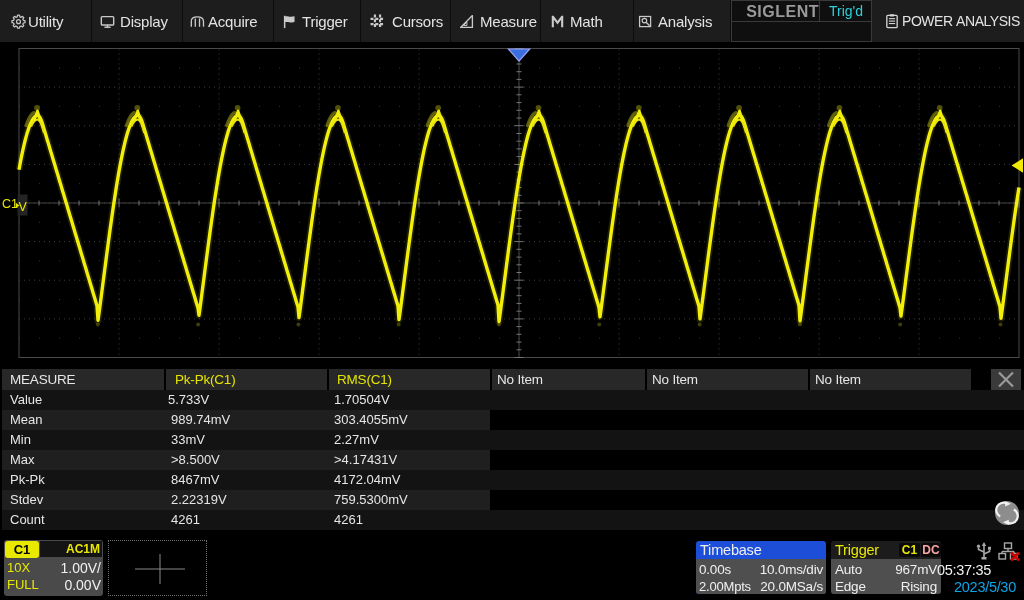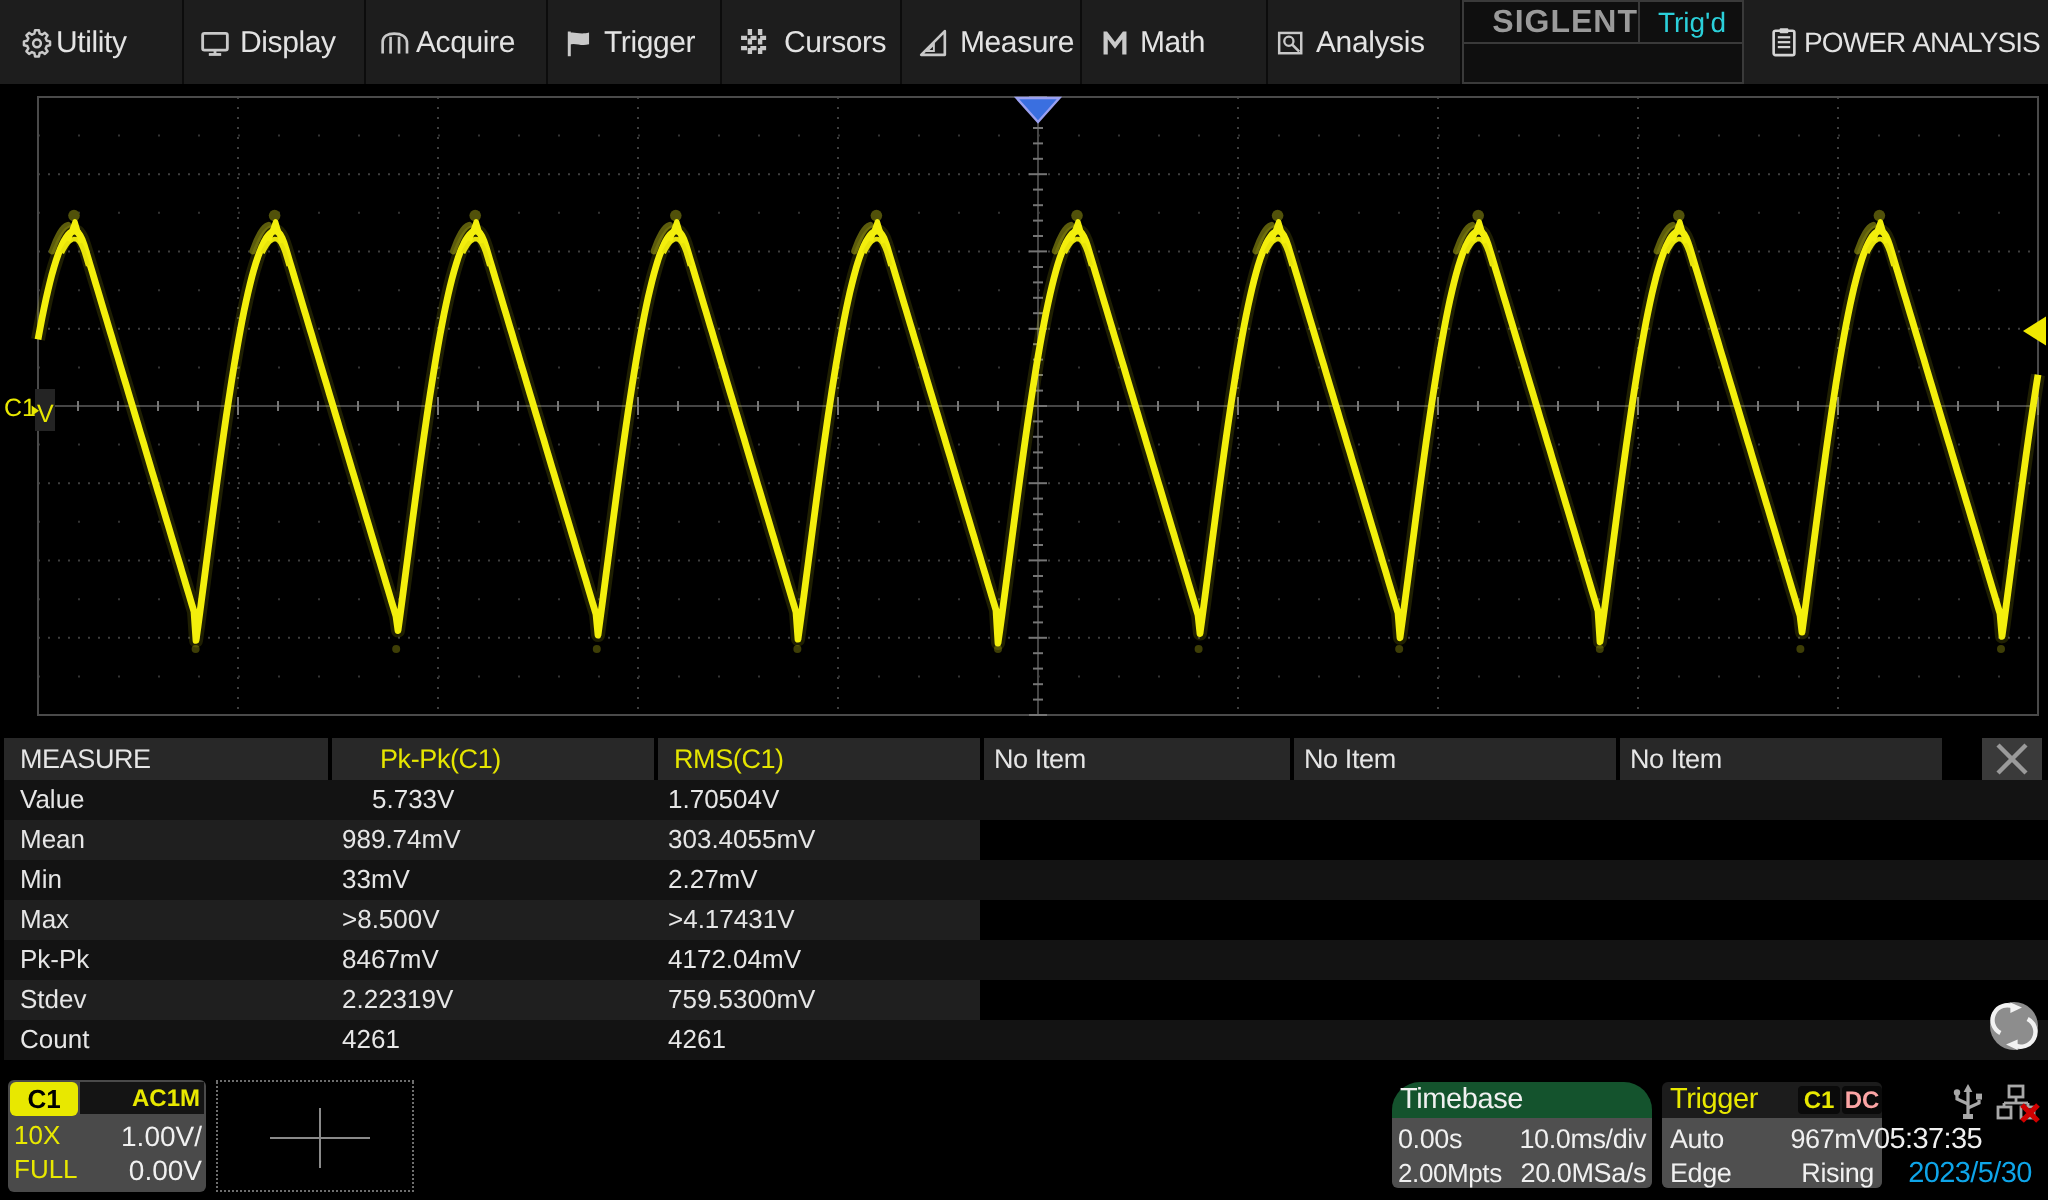--- a/index.html
+++ b/index.html
@@ -257,32 +257,32 @@
 <path d="M936.7,78.5 L940.2,68.8 L943.4,79.5" fill="none" stroke="#f3ef0c" stroke-width="2.6" stroke-linejoin="round"></path>
 <polygon points="508.3,7 529.7,7 519,19" fill="#3a6fe0" stroke="#9aa0f0" stroke-width="1.2"></polygon>
 <polygon points="1011.5,123.5 1023,116.3 1023,130.7" fill="#f0e800"></polygon>
 <rect x="17.5" y="152.5" width="10" height="21" fill="#242424"></rect>
 <text x="2" y="166" font-size="12.5" fill="#e8e800">C1</text>
 <polygon points="15.8,160.8 15.8,166 19.5,163.4" fill="#e8e800"></polygon>
 <text x="18.5" y="169" font-size="12.5" fill="#e8e800">V</text>
 </svg>
 <div style="position:absolute;left:0;top:367px;width:1024px;height:173px;background:#000">
 <div style="position:absolute;left:2px;top:2px;width:162px;height:21px;background:#282828;color:#e6e6e6;font-size:13.5px;letter-spacing:-0.2px;line-height:21px;padding-left:8px;box-sizing:border-box">MEASURE</div>
-<div style="position:absolute;left:166px;top:2px;width:161px;height:21px;background:#282828;color:#e5e500;font-size:13.5px;letter-spacing:-0.2px;line-height:21px;padding-left:24px;box-sizing:border-box">Pk-Pk(C1)</div>
+<div style="position:absolute;left:166px;top:2px;width:161px;height:21px;background:#282828;color:#e5e500;font-size:13.5px;letter-spacing:-0.2px;line-height:21px;padding-left:9px;box-sizing:border-box">Pk-Pk(C1)</div>
 <div style="position:absolute;left:329px;top:2px;width:161px;height:21px;background:#282828;color:#e5e500;font-size:13.5px;letter-spacing:-0.2px;line-height:21px;padding-left:8px;box-sizing:border-box">RMS(C1)</div>
 <div style="position:absolute;left:492px;top:2px;width:153px;height:21px;background:#282828;color:#e6e6e6;font-size:13.5px;letter-spacing:-0.2px;line-height:21px;padding-left:5px;box-sizing:border-box">No Item</div>
 <div style="position:absolute;left:647px;top:2px;width:161px;height:21px;background:#282828;color:#e6e6e6;font-size:13.5px;letter-spacing:-0.2px;line-height:21px;padding-left:5px;box-sizing:border-box">No Item</div>
 <div style="position:absolute;left:810px;top:2px;width:161px;height:21px;background:#282828;color:#e6e6e6;font-size:13.5px;letter-spacing:-0.2px;line-height:21px;padding-left:5px;box-sizing:border-box">No Item</div>
 <div style="position:absolute;left:991px;top:2px;width:30px;height:21px;background:#3a3a3a"><svg width="30" height="21" xmlns="http://www.w3.org/2000/svg">
         <line x1="8" y1="3.5" x2="22" y2="17.5" stroke="#9a9a9a" stroke-width="2.2"></line>
         <line x1="22" y1="3.5" x2="8" y2="17.5" stroke="#9a9a9a" stroke-width="2.2"></line>
       </svg></div>
 <div style="position:absolute;left:2px;top:23px;width:1022px;height:20px;background:#131313"></div>
 <div class="tr" style="left:10px;top:23px">Value</div>
-<div class="tr" style="left:186px;top:23px">5.733V</div>
+<div class="tr" style="left:168px;top:23px">5.733V</div>
 <div class="tr" style="left:334px;top:23px">1.70504V</div>
 <div style="position:absolute;left:2px;top:43px;width:488px;height:20px;background:#1f1f1f"></div>
 <div class="tr" style="left:10px;top:43px">Mean</div>
 <div class="tr" style="left:171px;top:43px">989.74mV</div>
 <div class="tr" style="left:334px;top:43px">303.4055mV</div>
 <div style="position:absolute;left:2px;top:63px;width:1022px;height:20px;background:#131313"></div>
 <div class="tr" style="left:10px;top:63px">Min</div>
 <div class="tr" style="left:171px;top:63px">33mV</div>
 <div class="tr" style="left:334px;top:63px">2.27mV</div>
 <div style="position:absolute;left:2px;top:83px;width:488px;height:20px;background:#1f1f1f"></div>
@@ -318,21 +318,21 @@
  <div style="position:absolute;right:2px;top:20px;color:#f0f0f0;font-size:14px">1.00V/</div>
  <div style="position:absolute;left:3px;top:37px;color:#e8e800;font-size:13px">FULL</div>
  <div style="position:absolute;right:2px;top:37px;color:#f0f0f0;font-size:14px">0.00V</div>
 </div>
 <div style="position:absolute;left:108px;top:0;width:99px;height:56px;border:1px dotted #6e6e6e;box-sizing:border-box">
  <svg width="97" height="54" xmlns="http://www.w3.org/2000/svg">
   <line x1="26" y1="28" x2="76" y2="28" stroke="#8a8a8a" stroke-width="1"></line>
   <line x1="51" y1="13" x2="51" y2="43" stroke="#8a8a8a" stroke-width="1"></line>
  </svg>
 </div>
-<div style="position:absolute;left:696px;top:1px;width:130px;height:53px;background:#14532d;border-radius:14px">
+<div style="position:absolute;left:696px;top:1px;width:130px;height:53px;background:#1d4ed8;border-radius:3px">
  <div style="position:absolute;left:4px;top:1px;color:#f0f0f0;font-size:14.5px;letter-spacing:-0.2px">Timebase</div>
  <div style="position:absolute;left:0;top:18px;width:130px;height:35px;background:#4f4f4f;border-radius:0 0 3px 3px"></div>
  <div style="position:absolute;left:3px;top:21px;color:#f0f0f0;font-size:13.5px;letter-spacing:-0.2px">0.00s</div>
  <div style="position:absolute;right:3px;top:21px;color:#f0f0f0;font-size:13.5px;letter-spacing:-0.2px">10.0ms/div</div>
  <div style="position:absolute;left:3px;top:38px;color:#f0f0f0;font-size:13px;letter-spacing:-0.2px">2.00Mpts</div>
  <div style="position:absolute;right:3px;top:38px;color:#f0f0f0;font-size:13.5px;letter-spacing:-0.2px">20.0MSa/s</div>
 </div>
 <div style="position:absolute;left:831px;top:1px;width:110px;height:53px;background:#1c1c1c;border-radius:3px">
  <div style="position:absolute;left:4px;top:1px;color:#e8e800;font-size:14.5px;letter-spacing:-0.2px">Trigger</div>
  <div style="position:absolute;left:68px;top:2px;width:21px;height:14px;background:#0a0a0a;border-radius:2px;color:#e8e800;font-size:12px;font-weight:bold;text-align:center;line-height:14px">C1</div>

